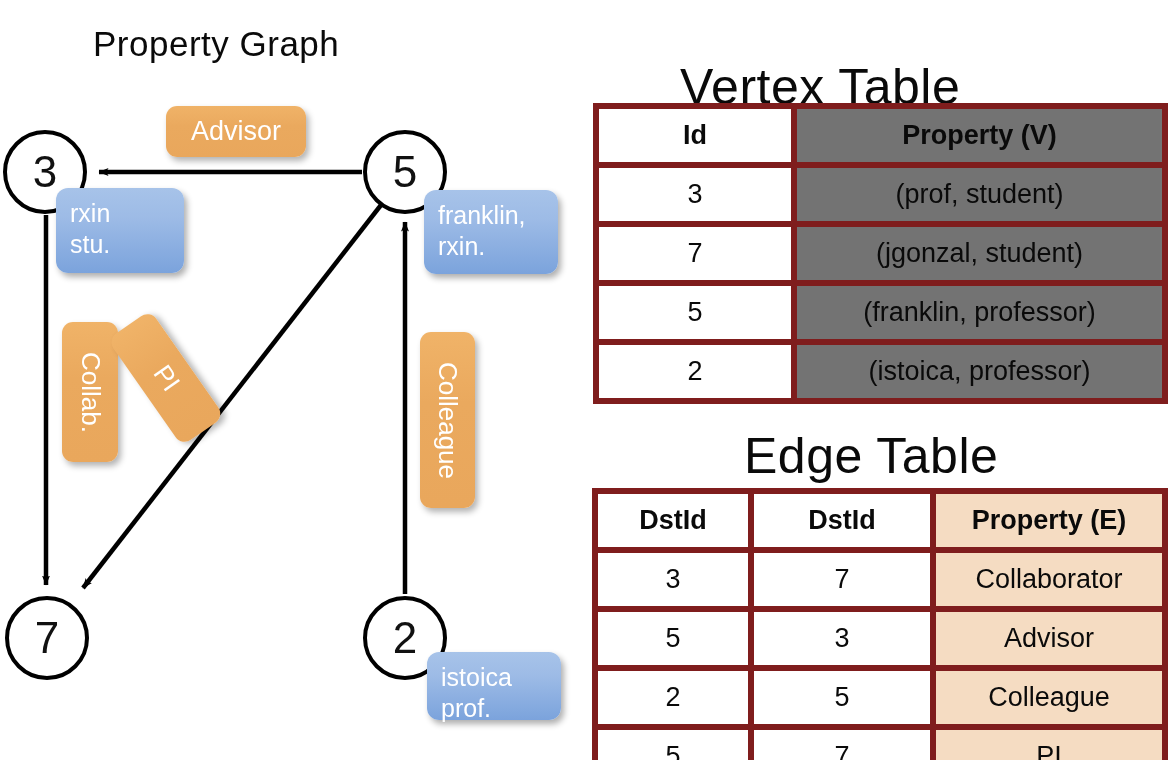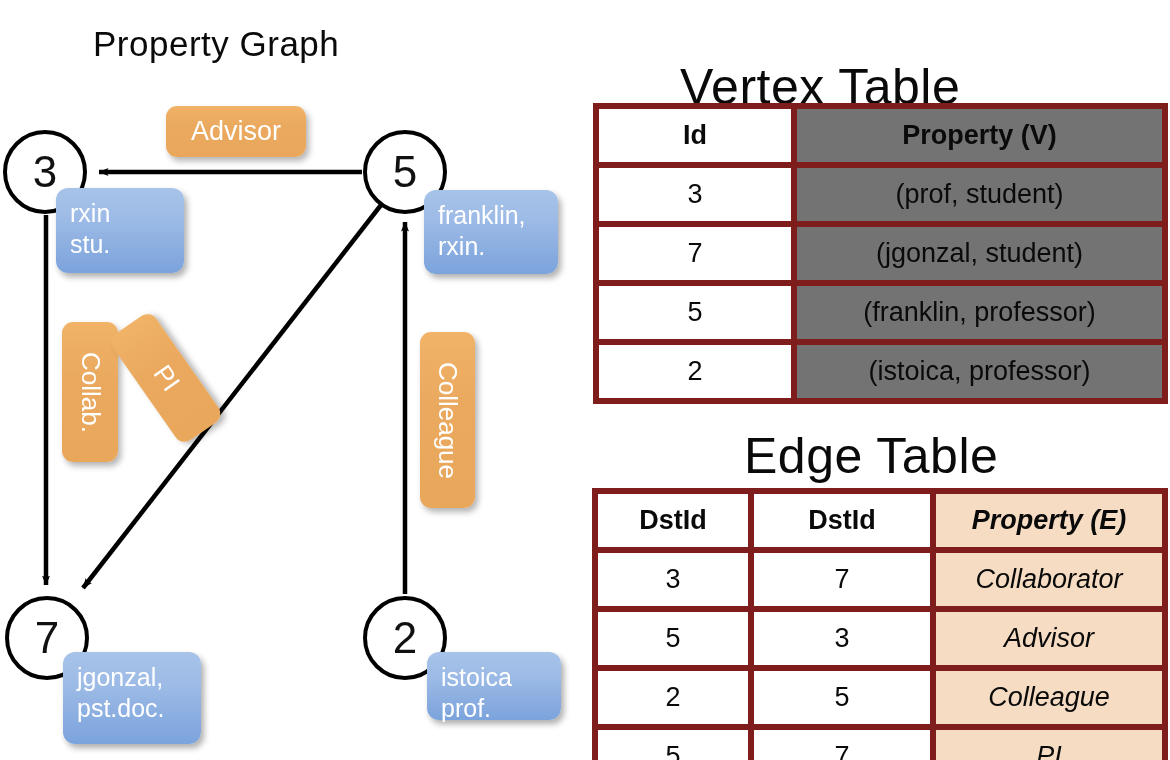--- a/index.html
+++ b/index.html
@@ -165,21 +165,21 @@
 
   #vertex-table { left: 593px; top: 103px; width: 575px; }
   #vertex-table td, #vertex-table th { height: 53px; }
   #vertex-table .col-id  { width: 192px; background: #ffffff; }
   #vertex-table .col-prop { background: #737373; }
 
   #edge-table { left: 592px; top: 488px; width: 576px; }
   #edge-table td, #edge-table th { height: 53px; }
   #edge-table .col-src { width: 150px; background: #ffffff; }
   #edge-table .col-dst { width: 176px; background: #ffffff; }
-  #edge-table .col-prop { background: #f5dcc2; font-style: italic; }
+  #edge-table .col-prop { background: #f5dcc2; }
 </style>
 </head>
 <body>
 
 <div class="title" id="title-property-graph">Property Graph</div>
 
 <div class="title" id="title-vertex-table">Vertex Table</div>
 
 <div class="title" id="title-edge-table">Edge Table</div>
 
@@ -211,22 +211,20 @@
     <span>7</span>
   </div>
   <div class="node" id="node-2">
     <span>2</span>
   </div>
 
   <div class="prop-box" id="prop-rxin">rxin
 stu.</div>
   <div class="prop-box" id="prop-franklin">franklin,
 rxin.</div>
-  <div class="prop-box" id="prop-jgonzal">jgonzal,
-pst.doc.</div>
   <div class="prop-box" id="prop-istoica">istoica
 prof.</div>
 
   <div class="edge-label" id="label-advisor">
     <span class="htext">Advisor</span>
   </div>
 
   <div class="edge-label" id="label-collab">
     <span class="vtext">Collab.</span>
   </div>

